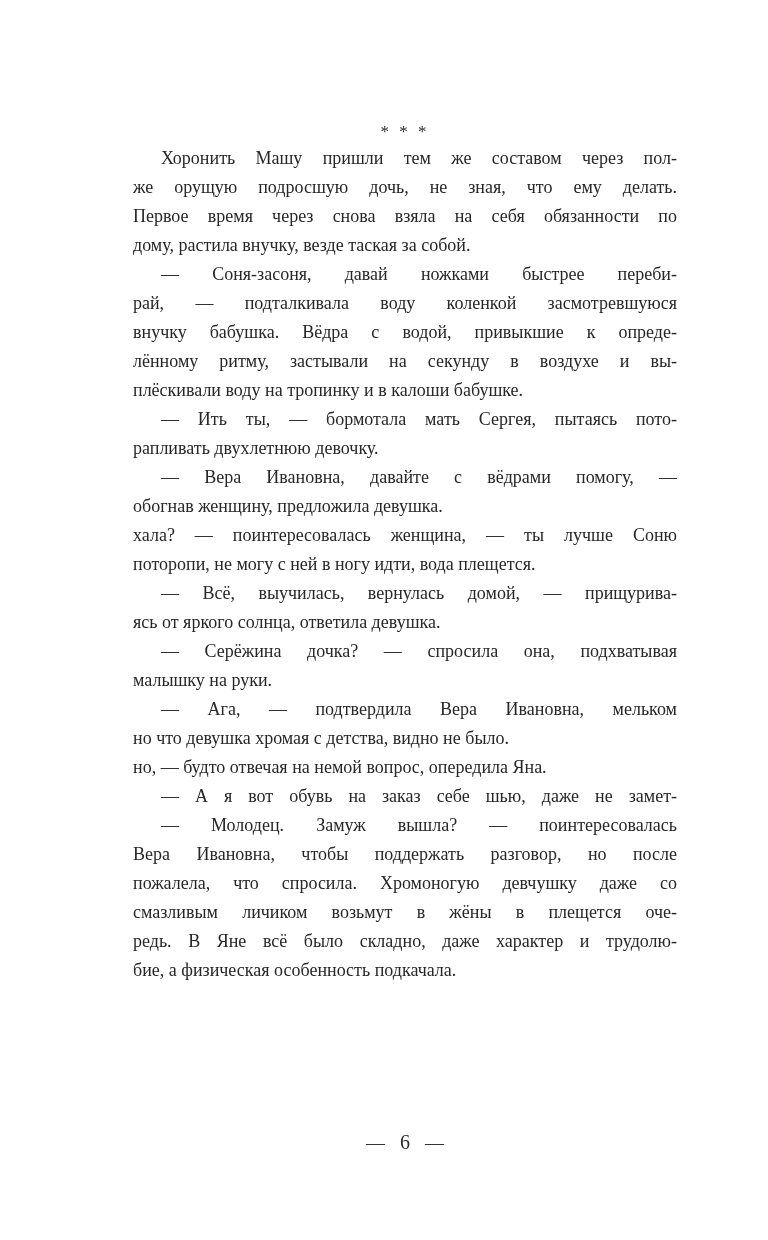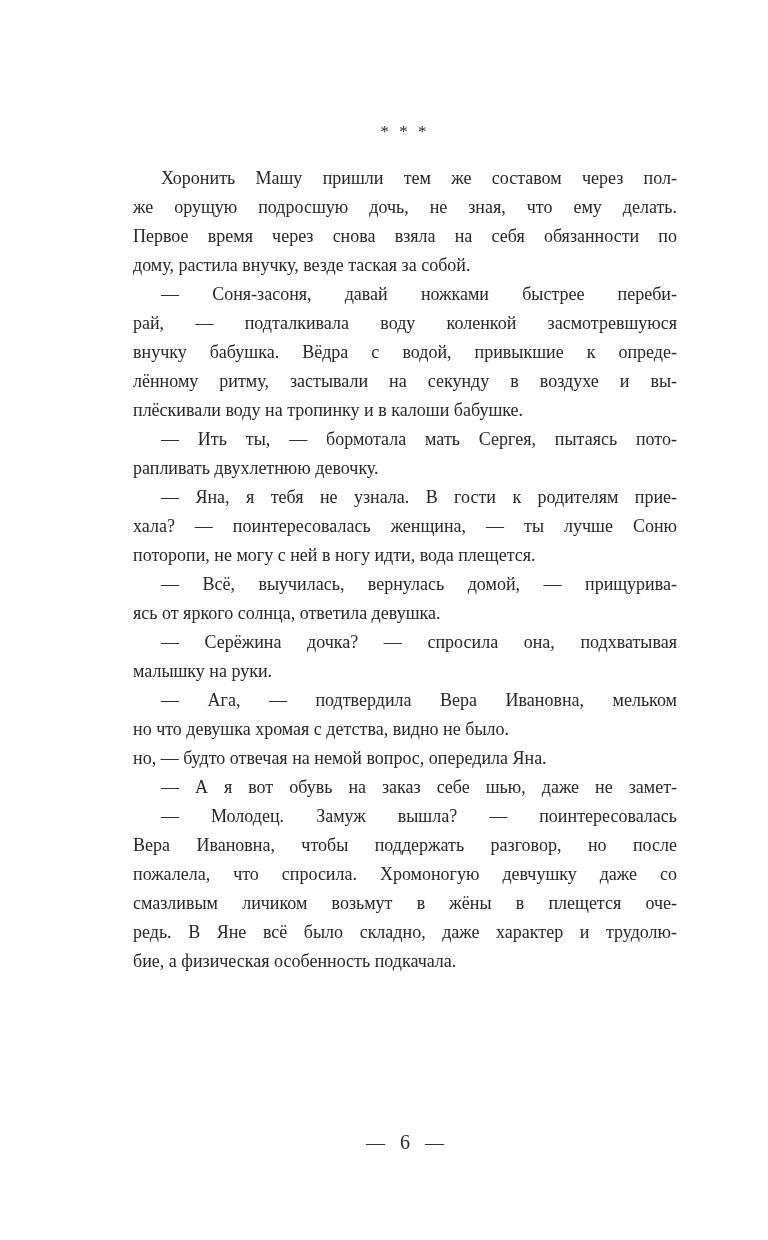--- a/index.html
+++ b/index.html
@@ -23,21 +23,21 @@
     width: 544px;
     text-align: center;
     font-size: 17px;
     line-height: 20px;
     letter-spacing: 3px;
     color: #2b2b2b;
   }
   .text-block {
     position: absolute;
     left: 133px;
-    top: 164px;
+    top: 144px;
     width: 544px;
     font-size: 18px;
   }
   .paragraph {
     margin: 0;
     padding: 0;
   }
   .line {
     height: 29px;
     line-height: 29px;
@@ -90,21 +90,24 @@
         <div class="line">рай, — подталкивала воду коленкой засмотревшуюся</div>
         <div class="line">внучку бабушка. Вёдра с водой, привыкшие к опреде-</div>
         <div class="line">лённому ритму, застывали на секунду в воздухе и вы-</div>
         <div class="line last">плёскивали воду на тропинку и в калоши бабушке.</div>
       </div>
       <div class="paragraph">
         <div class="line first">— Ить ты, — бормотала мать Сергея, пытаясь пото-</div>
         <div class="line last">рапливать двухлетнюю девочку.</div>
       </div>
       <div class="paragraph">
-        <div class="line first">— Яна, я тебя не узнала. В гости к родителям прие-</div>
+        <div class="line first">— Вера Ивановна, давайте с вёдрами помогу, —</div>
+        <div class="line last">обогнав женщину, предложила девушка.</div>
+      </div>
+      <div class="paragraph">
         <div class="line">хала? — поинтересовалась женщина, — ты лучше Соню</div>
         <div class="line last">поторопи, не могу с ней в ногу идти, вода плещется.</div>
       </div>
       <div class="paragraph">
         <div class="line first">— Всё, выучилась, вернулась домой, — прищурива-</div>
         <div class="line last">ясь от яркого солнца, ответила девушка.</div>
       </div>
       <div class="paragraph">
         <div class="line first">— Серёжина дочка? — спросила она, подхватывая</div>
         <div class="line last">малышку на руки.</div>

